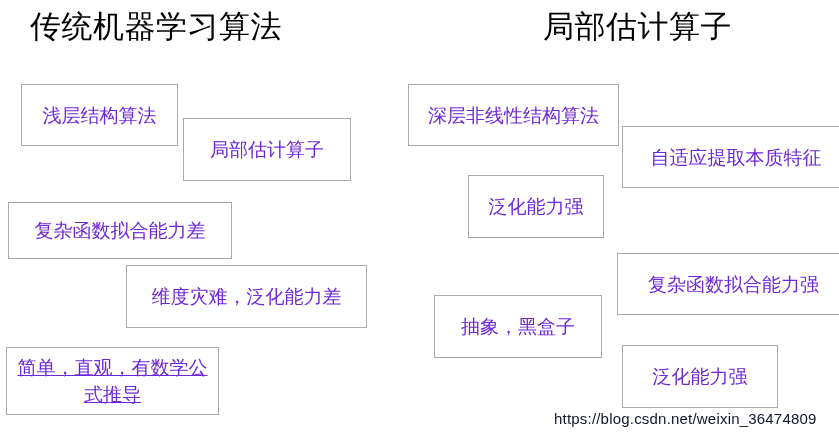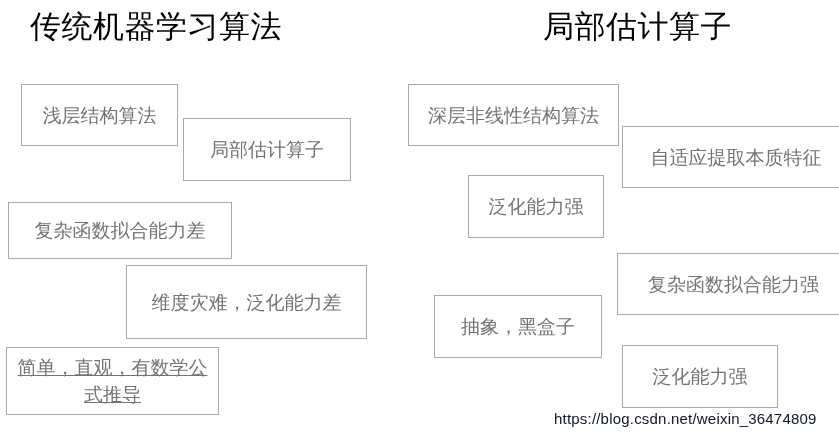--- a/index.html
+++ b/index.html
@@ -29,21 +29,21 @@
     position: absolute;
     box-sizing: border-box;
     border: 1px solid #a9a9a9;
     background: #ffffff;
     display: flex;
     align-items: center;
     justify-content: center;
     text-align: center;
     font-size: 19px;
     line-height: 27px;
-    color: #737373;
+    color: #6d28d9;
     padding: 2px 6px;
     font-family: "Liberation Serif", "DejaVu Serif", serif;
   }
   .node-text {
     display: block;
     width: 100%;
   }
   .watermark {
     position: absolute;
     font-size: 15px;
@@ -67,21 +67,21 @@
   </div>
 
   <div class="node" style="left:183px; top:118px; width:168px; height:63px;">
     <span class="node-text">局部估计算子</span>
   </div>
 
   <div class="node" style="left:8px; top:202px; width:224px; height:57px;">
     <span class="node-text">复杂函数拟合能力差</span>
   </div>
 
-  <div class="node" style="left:126px; top:265px; width:241px; height:74px;">
+  <div class="node" style="left:126px; top:265px; width:241px; height:63px;">
     <span class="node-text">维度灾难，泛化能力差</span>
   </div>
 
   <div class="node" style="left:6px; top:347px; width:213px; height:68px;text-decoration:underline;">
     <span class="node-text">简单，直观，有数学公式推导</span>
   </div>
 
   <div class="node" style="left:408px; top:84px; width:211px; height:62px;">
     <span class="node-text">深层非线性结构算法</span>
   </div>

